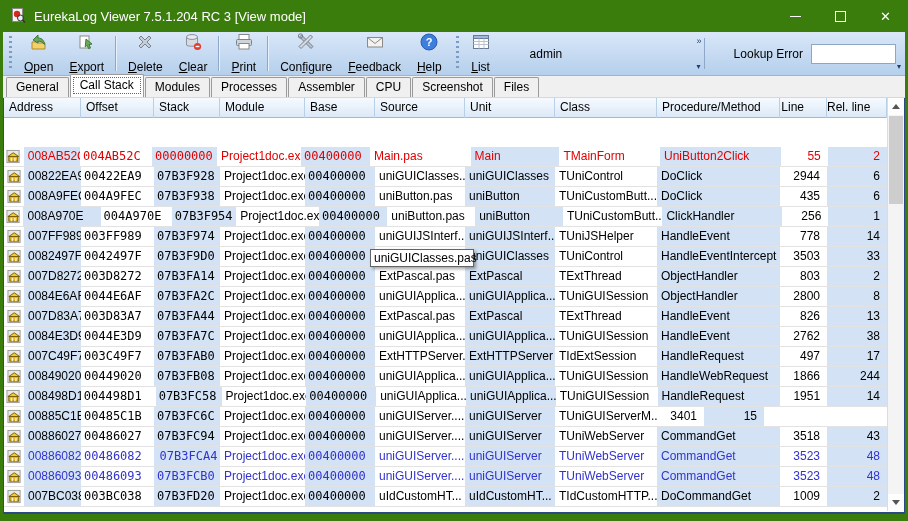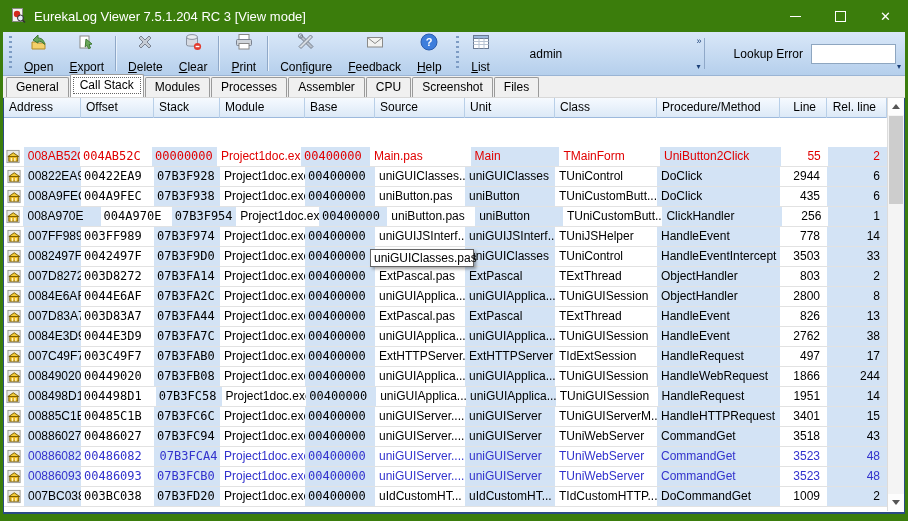--- a/index.html
+++ b/index.html
@@ -37,21 +37,21 @@
   
   .tabbar{position:absolute;left:3px;top:76px;width:902px;height:22px;background:#f0f0f0;display:flex;align-items:flex-end;padding-left:3px;box-sizing:border-box;border-bottom:1px solid #d8d8d8;}
   .tab{height:19px;line-height:19px;padding:0 9px;border:1px solid #9a9a9a;border-bottom:none;background:#f0f0f0;margin-right:1px;border-radius:2px 2px 0 0;white-space:nowrap;}
   .tab.active{height:22px;line-height:21px;background:#fff;outline:1px dotted #666;outline-offset:-4px;position:relative;z-index:2;}
   
   .grid{position:absolute;left:3px;top:98px;width:902px;height:416px;background:#fff;
     border-left:1px solid var(--grid-border,#2b4a85);border-right:1px solid var(--grid-border,#2b4a85);border-bottom:2px solid var(--grid-border,#2b4a85);box-sizing:border-box;}
   .ghead{position:absolute;left:0;top:0;height:20px;width:883px;display:flex;
     background:linear-gradient(180deg,#f6faff,#dce9f7);border-bottom:1px solid #9db9dc;box-sizing:border-box;}
   .ghcell{height:20px;line-height:19px;padding-left:5px;border-right:1px solid #b8cfe8;box-sizing:border-box;white-space:nowrap;overflow:hidden;}
-  .ghcell.right{text-align:right;padding-right:10px;padding-left:0;}
+  .ghcell.right{text-align:right;padding-right:22px;padding-left:0;}
   .ggap{position:absolute;left:0;top:20px;width:883px;height:9px;background:#fff;}
   .ggroup{position:absolute;left:0;top:29px;width:883px;height:20px;line-height:20px;background:#fff;border-bottom:1px solid #e4e4e4;white-space:nowrap;overflow:hidden;}
   .ggroup .expander{display:inline-block;width:9px;height:9px;border:1px solid #848484;background:#fff;position:relative;margin:0 6px 0 6px;vertical-align:middle;}
   .ggroup .expander::after{content:"";position:absolute;left:1px;right:1px;top:3px;height:1px;background:#000;}
   .ggroup .gtext{color:var(--group-text,#8b0000);font-weight:bold;vertical-align:middle;}
   .rows{position:absolute;left:0;top:49px;width:883px;}
   .grow{display:flex;height:20px;line-height:19px;border-bottom:1px solid #e2e2e2;box-sizing:border-box;}
   .gcell{height:19px;overflow:hidden;white-space:nowrap;padding-left:4px;box-sizing:border-box;}
   .gcell.stripe{background:var(--stripe,#d3e3f5);}
   .gcell.mono{font-family:"DejaVu Sans Mono",monospace;font-size:12px;padding-left:3px;}
@@ -529,21 +529,20 @@
           </svg>
         </div>
         <div class="gcell stripe" style="width: 57px;">00885C1B</div>
         <div class="gcell mono" style="width: 73px;">00485C1B</div>
         <div class="gcell stripe mono" style="width: 66px;">07B3FC6C</div>
         <div class="gcell" style="width: 85px;">Project1doc.exe</div>
         <div class="gcell stripe mono" style="width: 70px;">00400000</div>
         <div class="gcell" style="width: 90px;">uniGUIServer....</div>
         <div class="gcell stripe" style="width: 90px;">uniGUIServer</div>
         <div class="gcell" style="width: 102px;">TUniGUIServerM...</div>
-        <div class="gcell stripe" style="width: 123px;">HandleHTTPRequest</div>
         <div class="gcell right" style="width: 47px;">3401</div>
         <div class="gcell stripe right" style="width: 60px;">15</div>
       </div>
       <div class="grow">
         <div class="gcell iconcell" style="width: 20px;">
           <svg width="15" height="15" viewBox="0 0 16 16">
             <rect x="1" y="1.5" width="13" height="13" fill="#e9e9e4" stroke="#9a9a94"></rect>
             <rect x="3" y="8" width="9.5" height="5" fill="#e8b820" stroke="#7a5c00"></rect>
             <polygon points="2,8 7.7,4 13.5,8" fill="#f2cc38" stroke="#7a5c00"></polygon>
             <rect x="5" y="9.5" width="1.6" height="3.5" fill="#fff2c0"></rect>

